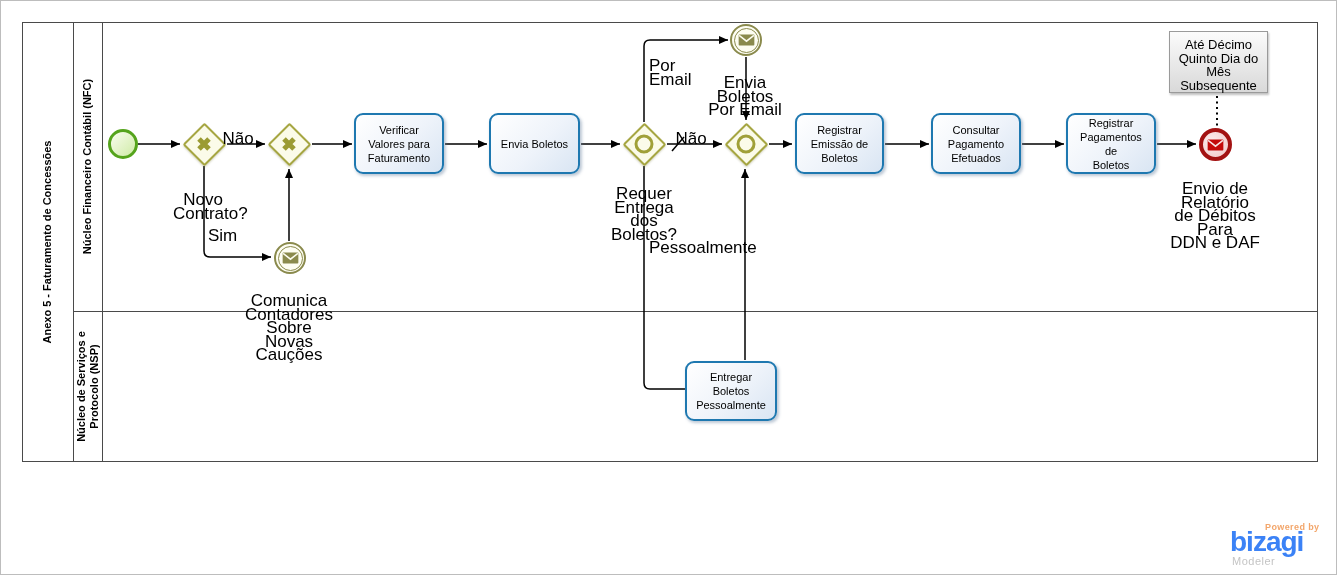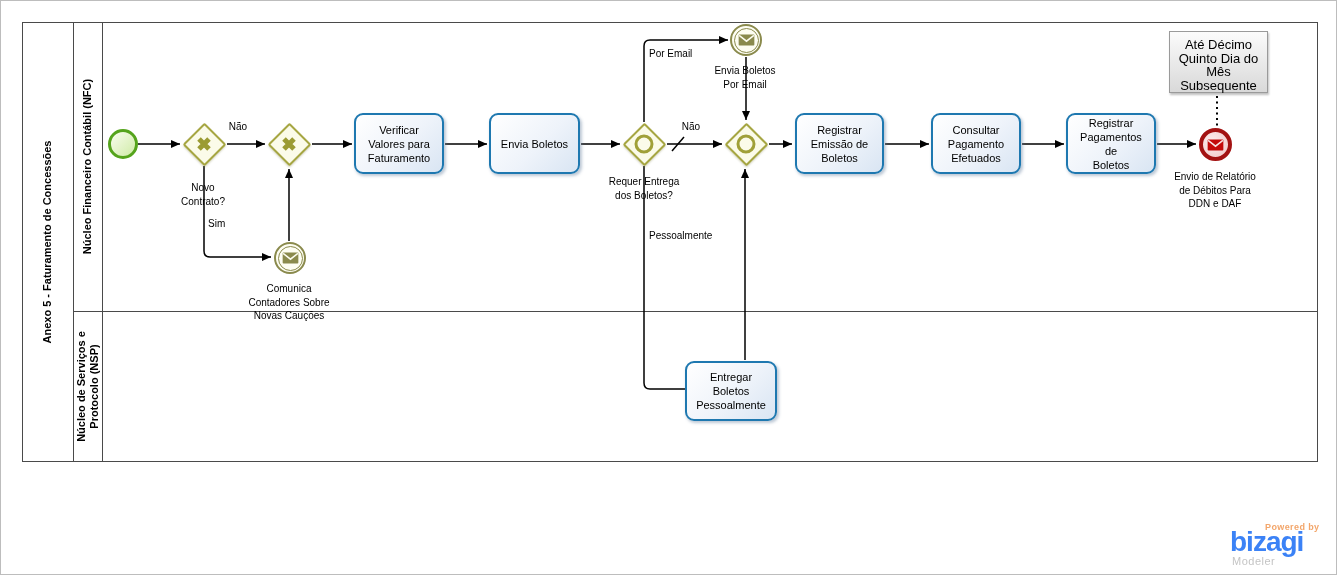--- a/index.html
+++ b/index.html
@@ -29,21 +29,21 @@
   .start{width:30px;height:30px;border:3px solid #55A41C;background:linear-gradient(135deg,#f5fbe7 10%,#d3edae 90%);}
   .ievent{width:32px;height:32px;border:2px solid #8A8A4D;background:#FDFDF2;}
   .ievent .ring{position:absolute;inset:1.5px;border:1.5px solid #8A8A4D;border-radius:50%;
                 display:flex;align-items:center;justify-content:center;}
   .eevent{width:33px;height:33px;border:4px solid #A31212;background:radial-gradient(circle at 35% 35%,#FBEDED,#F1C6C6);}
   
   .annotation{position:absolute;box-sizing:border-box;border:1px solid #9a9a9a;
               background:linear-gradient(#fbfbfb,#d9d9d9);box-shadow:1px 1.5px 2px rgba(0,0,0,.25);
               font-size:13px;line-height:13.5px;text-align:center;white-space:pre-line;padding-top:6px;}
   
-  .lbl{position:absolute;font-size:10px;line-height:13.5px;text-align:center;white-space:pre-line;}
+  .lbl{position:absolute;font-size:17px;line-height:13.5px;text-align:center;white-space:pre-line;margin-top:12px;}
   .lbl.left{text-align:left;}
   
   .poweredby{position:absolute;left:1264px;top:521px;font-size:9px;font-weight:bold;color:#F3A66B;letter-spacing:.4px;}
   .bizagi{position:absolute;left:1229px;top:528px;font-size:28px;line-height:26px;font-weight:bold;
           color:#3b82f6;letter-spacing:-1px;}
   .modeler{position:absolute;left:1231px;top:554px;font-size:11px;color:#C4C4C4;letter-spacing:.5px;}
   svg.wires{position:absolute;left:0;top:0;pointer-events:none;}
 </style>
 </head>
 <body>

